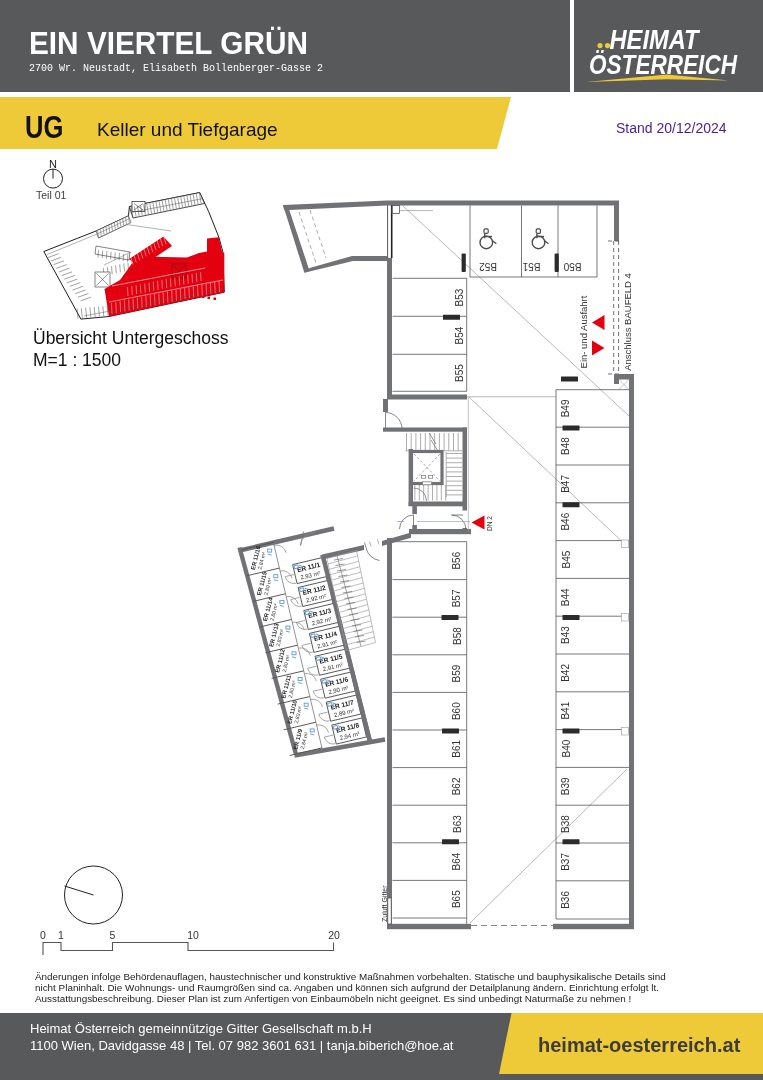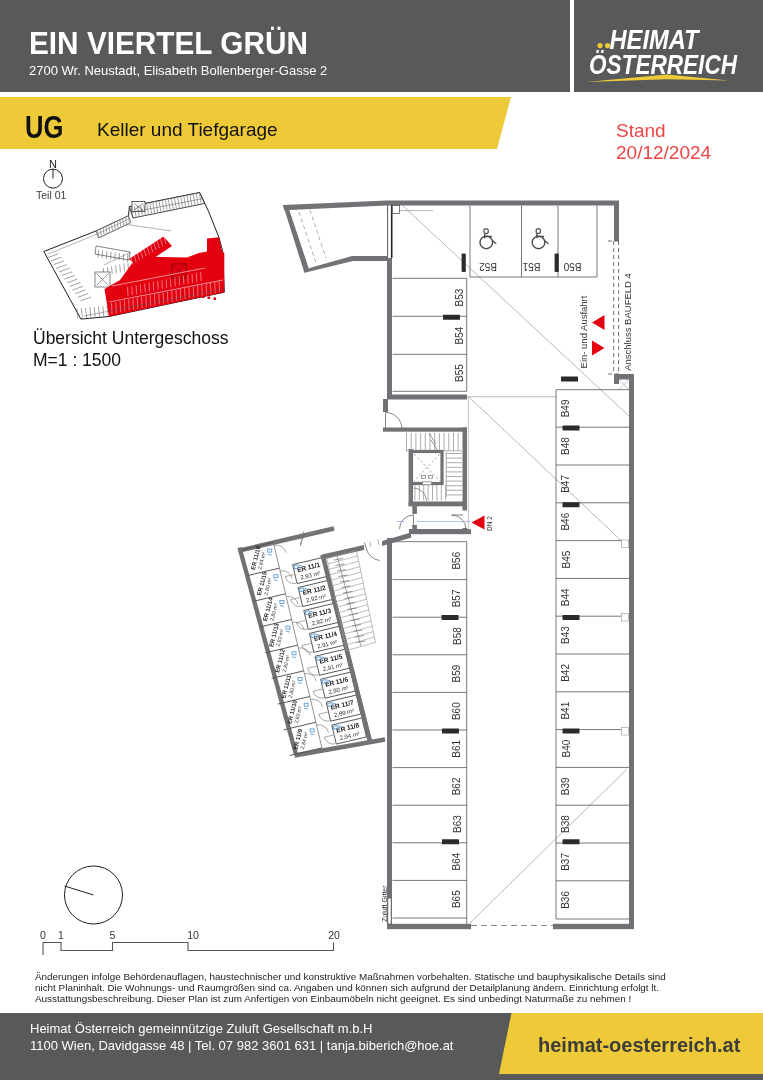--- a/index.html
+++ b/index.html
@@ -4,41 +4,41 @@
   html,body{margin:0;padding:0;}
   body{width:763px;height:1080px;position:relative;font-family:"Liberation Sans",sans-serif;background:#fff;overflow:hidden;}
   .abs{position:absolute;}
 </style></head>
 <body>
 
 <div class="abs" style="left:0;top:0;width:763px;height:92px;background:#58595B;"></div>
 
 <div class="abs" style="left:29px;top:26px;color:#fff;font-size:31px;font-weight:bold;transform:scaleX(0.96);transform-origin:0 0;">EIN VIERTEL GRÜN</div>
 
-<div class="abs" style="left:29px;top:63px;color:#fff;font-size:13px;">2700 Wr. Neustadt, Elisabeth Bollenberger-Gasse 2</div>
+<div class="abs" style="left:29px;top:63px;color:#fff;font-size:10px;font-family:Liberation Mono, monospace;">2700 Wr. Neustadt, Elisabeth Bollenberger-Gasse 2</div>
 
 <div class="abs" style="left:570px;top:0;width:3.5px;height:92px;background:#fff;"></div>
 
 <svg class="abs" style="left:570px;top:0;" width="193" height="92" viewBox="0 0 193 92">
   <circle cx="30" cy="45.6" r="2.6" fill="#EFCA38"></circle>
     <circle cx="37.5" cy="45.6" r="2.6" fill="#EFCA38"></circle>
   <text x="39.5" y="49" font-size="27" font-weight="bold" font-style="italic" fill="#fff" textLength="89" lengthAdjust="spacingAndGlyphs">HEIMAT</text>
   <text x="19" y="73.5" font-size="27" font-weight="bold" font-style="italic" fill="#fff" textLength="148" lengthAdjust="spacingAndGlyphs">ÖSTERREICH</text>
   <path d="M16,82 L97,74.5 L159,80.5 L97,79.2 Z" fill="#EFCA38"></path>
 </svg>
 
 <svg class="abs" style="left:0;top:97px;" width="520" height="52" viewBox="0 0 520 52">
   <polygon points="0,0 511,0 497,52 0,52" fill="#EFCA38"></polygon>
 </svg>
 
 <div class="abs" style="left:25px;top:109px;font-size:32px;font-weight:bold;color:#111;transform:scaleX(0.80);transform-origin:0 0;">UG</div>
 
 <div class="abs" style="left:97px;top:119px;font-size:19px;font-weight:normal;color:#111;">Keller und Tiefgarage</div>
 
-<div class="abs" style="left:616px;top:120px;font-size:19px;color:#ef4444;">Stand 20/12/2024</div>
+<div class="abs" style="left:616px;top:120px;font-size:14px;color:#4c1d95;">Stand 20/12/2024</div>
 
 <svg class="abs" style="left:0;top:0;" width="763" height="1080" viewBox="0 0 763 1080" font-family="Liberation Sans, sans-serif">
 
 <g stroke="#222" fill="none" stroke-width="1">
       <circle cx="53" cy="178.6" r="9.5"></circle>
       <line x1="53" y1="169.2" x2="53" y2="178.6"></line>
       <text x="53" y="167.5" text-anchor="middle" font-size="11" fill="#222" stroke="none">N</text>
     </g>
 
 <text x="36" y="199" font-size="10.5" fill="#3c3c3c">Teil 01</text>
@@ -809,20 +809,20 @@
 </svg>
 
 <div class="abs" style="left:35px;top:972px;font-size:9.9px;line-height:10.9px;color:#222;white-space:nowrap;">
 Änderungen infolge Behördenauflagen, haustechnischer und konstruktive Maßnahmen vorbehalten. Statische und bauphysikalische Details sind<br>
 nicht Planinhalt. Die Wohnungs- und Raumgrößen sind ca. Angaben und können sich aufgrund der Detailplanung ändern. Einrichtung erfolgt lt.<br>
 Ausstattungsbeschreibung. Dieser Plan ist zum Anfertigen von Einbaumöbeln nicht geeignet. Es sind unbedingt Naturmaße zu nehmen !
 </div>
 
 <div class="abs" style="left:0;top:1013px;width:763px;height:67px;background:#58595B;"></div>
 
-<div class="abs" style="left:30px;top:1021px;font-size:13px;color:#fff;">Heimat Österreich gemeinnützige Zuluft Gesellschaft m.b.H</div>
+<div class="abs" style="left:30px;top:1021px;font-size:13px;color:#fff;">Heimat Österreich gemeinnützige Gitter Gesellschaft m.b.H</div>
 
 <div class="abs" style="left:30px;top:1038px;font-size:13px;color:#fff;">1100 Wien, Davidgasse 48 | Tel. 07 982 3601 631 | tanja.biberich@hoe.at</div>
 
 <svg class="abs" style="left:495px;top:1013px;" width="268" height="61" viewBox="0 0 268 61">
   <polygon points="16.5,0 268,0 268,61 4,61" fill="#EFCA38"></polygon>
   <text x="43" y="39" font-size="20px" font-weight="bold" fill="#3c3c3b">heimat-oesterreich.at</text>
 </svg>
 
 </body></html>

